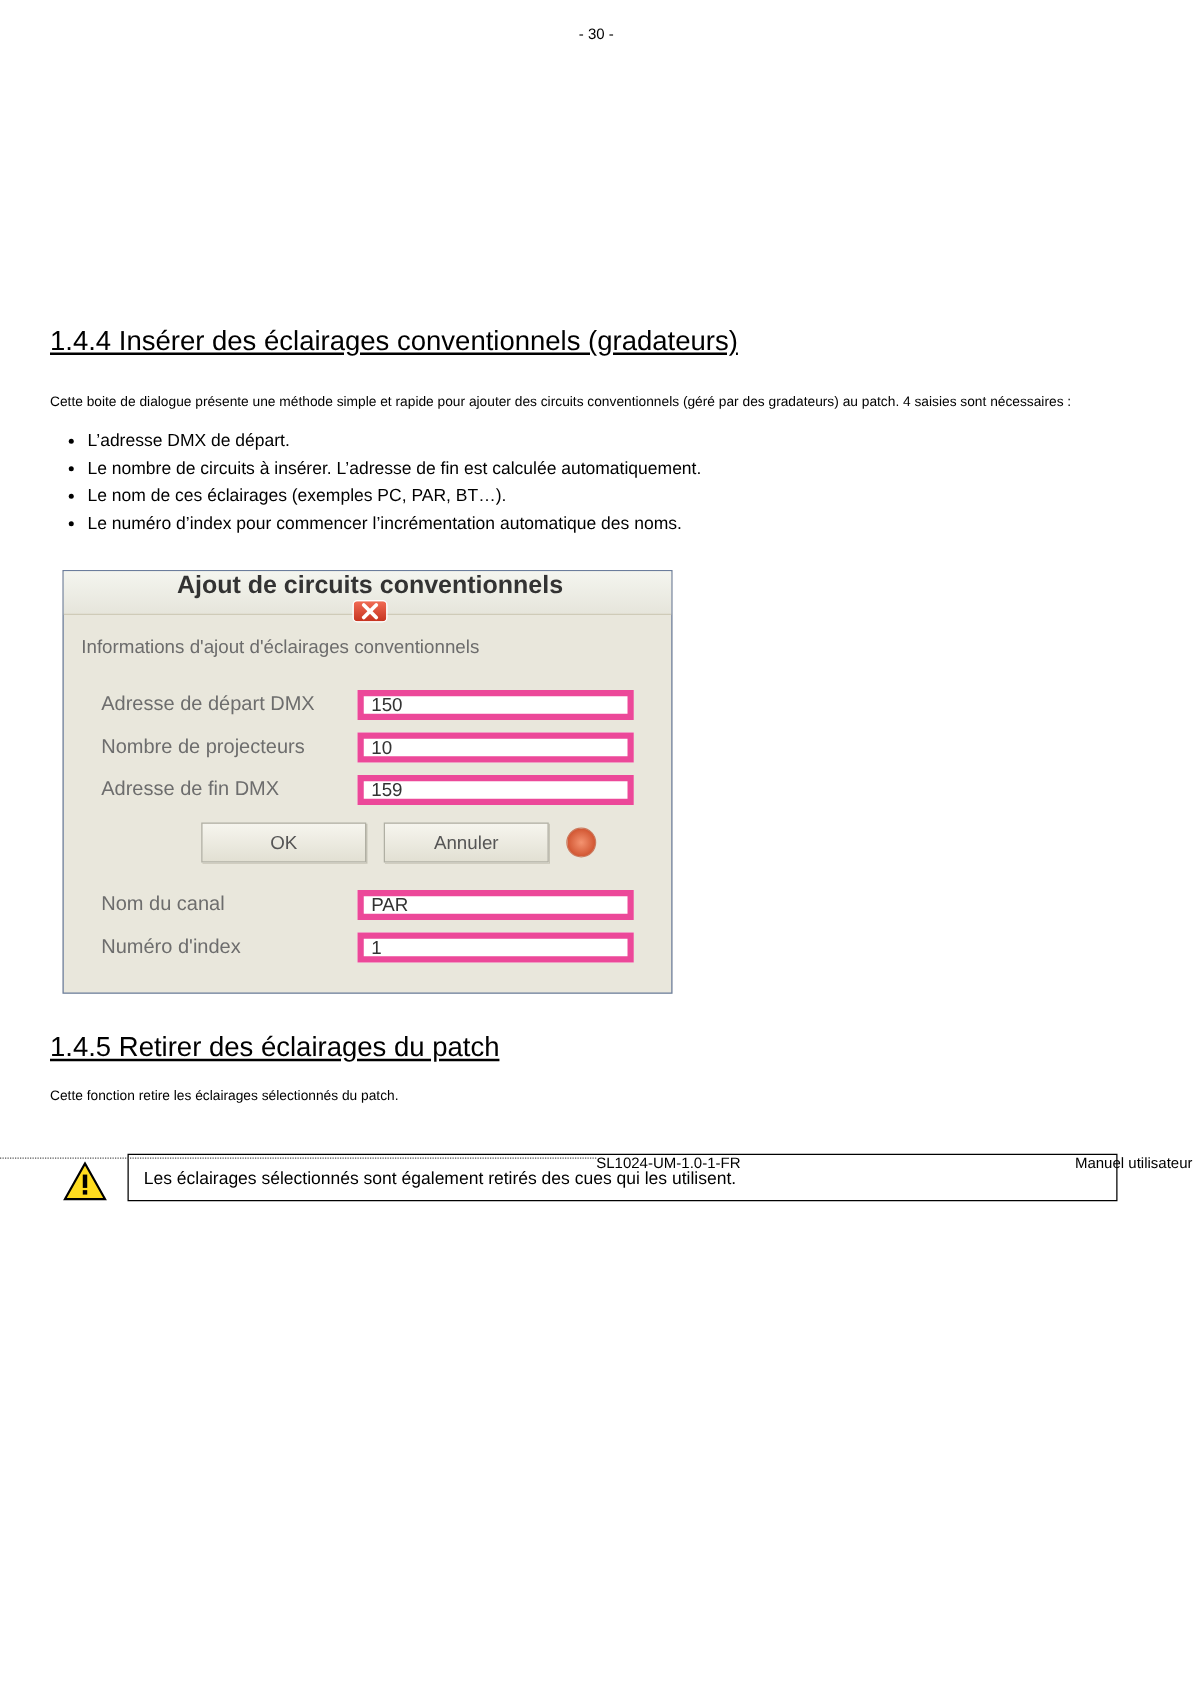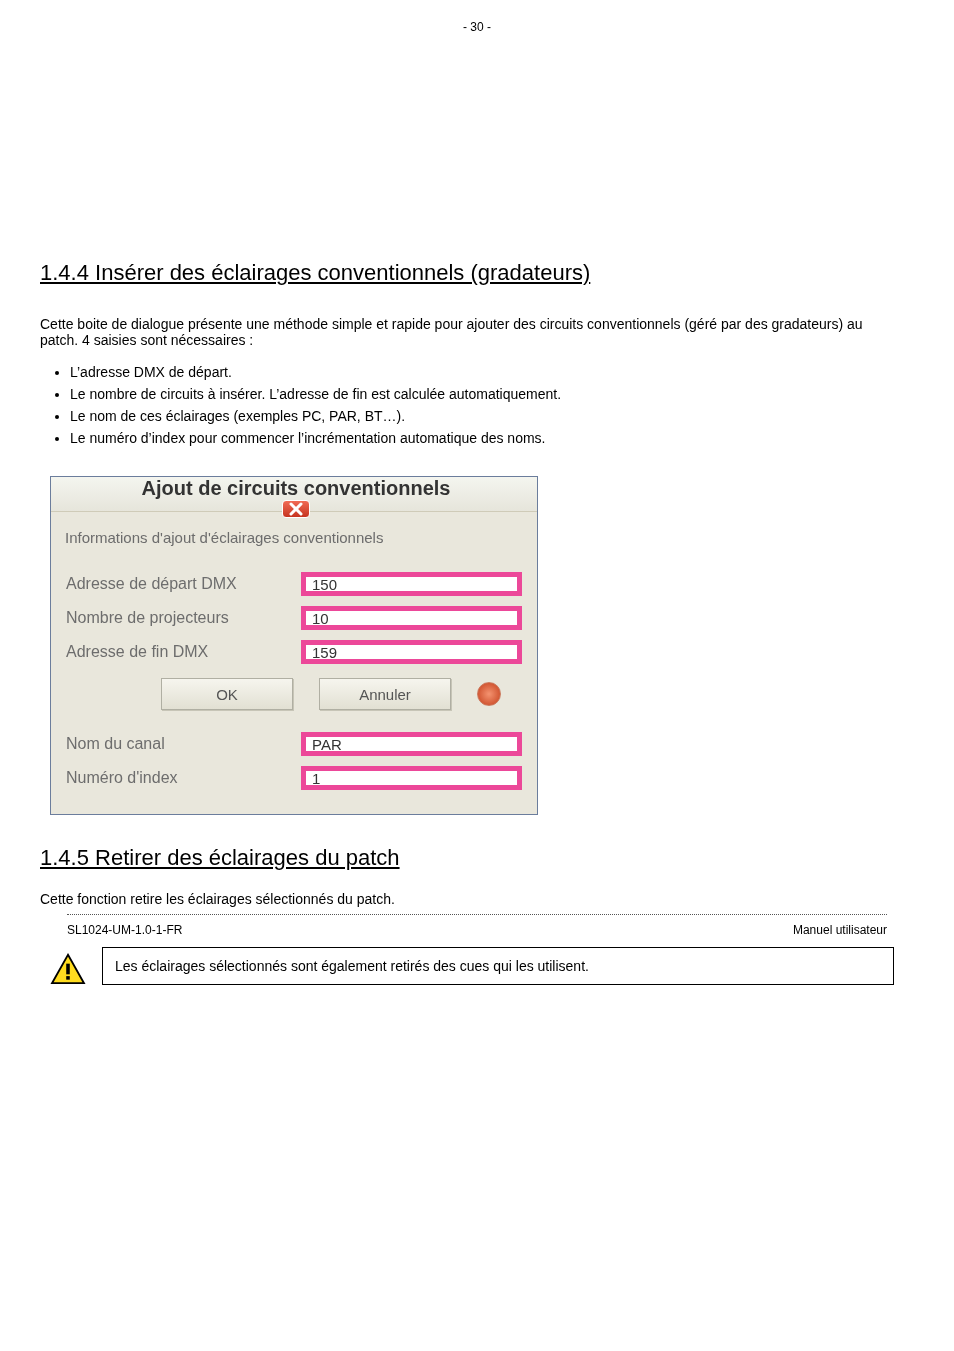--- a/index.html
+++ b/index.html
@@ -30,21 +30,21 @@
     text-decoration: underline;
     margin: 200px 0 30px 0;
     font-weight: 400;
   }
   .heading2 {
     font-size: 22px;
     text-decoration: underline;
     margin: 30px 0 20px 0;
     font-weight: 400;
   }
-  .para { font-size: 14px; margin: 0 0 16px 0; }
+  .para { font-size: 11px; margin: 0 0 16px 0; }
   ul.bullets {
     margin: 0 0 30px 10px;
     padding: 0 0 0 20px;
     font-size: 14px;
   }
   ul.bullets li { margin: 6px 0; }
 
   
   .dialog {
     width: 486px;
@@ -81,37 +81,37 @@
     align-items: center;
     justify-content: center;
   }
   .close-btn svg { width: 16px; height: 16px; }
 
   .dlg-body { padding: 16px 14px 14px 14px; }
   .dlg-intro { margin: 0 0 24px 0; color:#6c6c6c; font-size:15px; line-height:20px; }
   .dlg-row {
     display: flex;
     align-items: center;
-    margin: 10px 1px;
+    margin: 10px 16px;
   }
   .dlg-label { width: 250px; color:#6d6d6d; font-size:16px; }
   .dlg-input {
     flex: 1;
     height: 24px;
     background: #ffffff;
     border: 5px solid #ec4899;
     color: #333;
     font-size: 15px;
     padding: 0 6px;
     box-sizing: border-box;
   }
   .dlg-buttons {
     display: flex;
     align-items: center;
-    gap: 26px;
+    gap: 14px;
     margin: 14px 0 22px 96px;
   }
   .btn {
     height: 30px;
     min-width: 130px;
     border: 1px solid #b0afa3;
     background: linear-gradient(#f6f5ee,#e2e0d3);
     color: #555;
     font-size: 15px;
     display: flex;
@@ -140,21 +140,21 @@
     font-size: 14px;
   }
   .warn-icon { width: 36px; height: 32px; margin-top: 6px; }
 
   .footer {
     position: absolute;
     bottom: 56px;
     left: 0;
     right: 0;
     display: flex;
-    flex-direction: column;
+    flex-direction: row;
     align-items: center;
   }
   .footer hr {
     width: 820px;
     border: none;
     border-top: 1px dotted #555;
     margin: 0 0 8px 0;
   }
   .footer-text {
     font-size: 12px;

